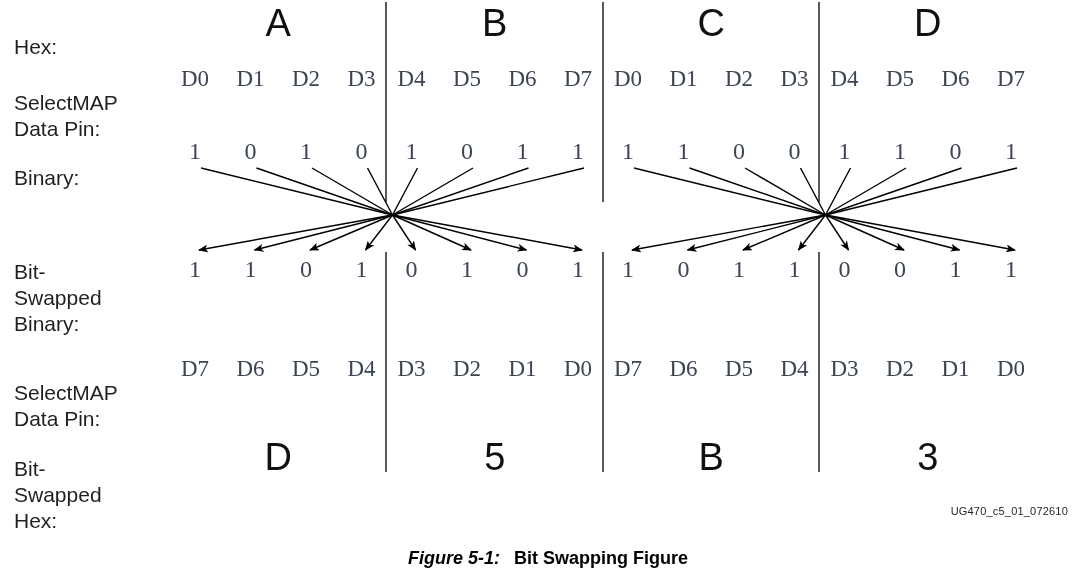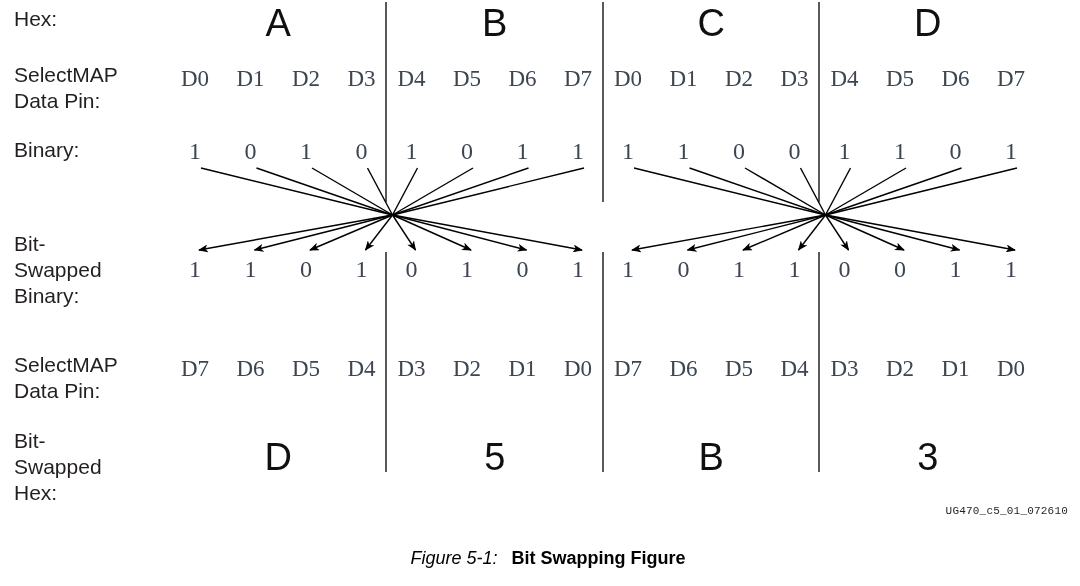--- a/index.html
+++ b/index.html
@@ -19,20 +19,21 @@
   
   .row-label {
     position: absolute;
     left: 14px;
     font-family: "Liberation Sans", sans-serif;
     font-size: 21px;
     line-height: 26px;
     color: #231f20;
     white-space: pre-line;
     text-align: left;
+    margin-top: 28px;
   }
 
   
   .cell {
     position: absolute;
     font-family: "Liberation Serif", serif;
     font-size: 23px;
     color: #3c4552;
     text-align: center;
     width: 56px;
@@ -70,40 +71,40 @@
     width: 1080px;
     height: 586px;
     pointer-events: none;
   }
 
   
   .docid {
     position: absolute;
     right: 12px;
     top: 505px;
-    font-family: Liberation Mono, monospace;
+    font-family: Liberation Sans, sans-serif;
     font-size: 11px;
     color: #231f20;
     letter-spacing: 0.2px;
   }
 
   
   .caption {
     position: absolute;
     left: 0;
     top: 548px;
     width: 1080px;
     text-align: center;
     font-family: "Liberation Sans", sans-serif;
     font-size: 18px;
     color: #000000;
   }
   .caption .fignum {
     font-style: italic;
-    font-weight: normal;
+    font-weight: bold;
     margin-left: 16px;
   }
   .caption .figtitle {
     font-weight: bold;
     margin-left: 14px;
   }
 </style>
 </head>
 <body>
 

